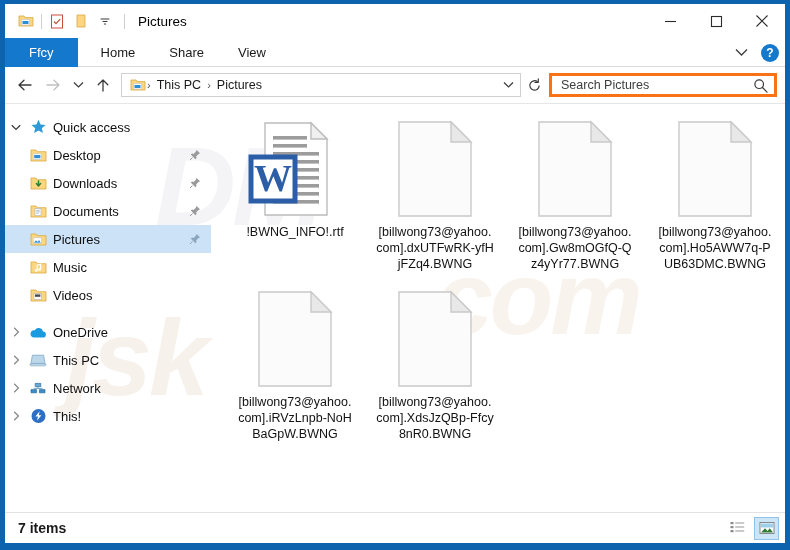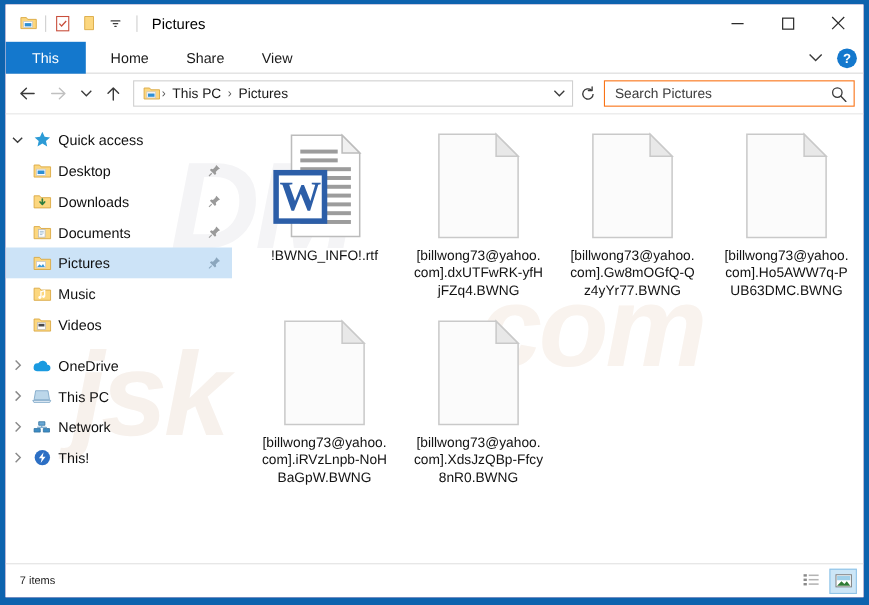--- a/index.html
+++ b/index.html
@@ -175,21 +175,21 @@
   }
   #refresh-btn {
     width: 24px; height: 24px;
     display: flex; align-items: center; justify-content: center;
     color: #3a3a3a;
     margin-left: 1px;
   }
   #searchbox {
     width: 228px;
     height: 24px;
-    border: 1px solid #f97316;
+    border: 3px solid #f97316;
     background: #ffffff;
     display: flex;
     align-items: center;
     padding: 0 6px 0 9px;
     margin-left: 3px;
   }
   #searchbox input {
     flex: 1;
     border: none;
     outline: none;
@@ -330,22 +330,23 @@
     flex: 0 0 31px;
     background: #ffffff;
     border-top: 1px solid #e2e2e2;
     display: flex;
     align-items: center;
     padding: 0 6px 0 13px;
     position: relative;
     z-index: 2;
   }
   #status-text {
-    font-size: 10px;
+    font-size: 14px;
     color: #1a1a1a;
+    font-weight: bold;
   }
   #view-toggles {
     margin-left: auto;
     display: flex;
     align-items: center;
     gap: 4px;
   }
   .view-btn {
     width: 25px; height: 23px;
     display: flex; align-items: center; justify-content: center;
@@ -404,21 +405,21 @@
         </div>
         <div class="wc">
           <svg width="14" height="14" viewBox="0 0 14 14">
               <path d="M1.5 1.5l11 11M12.5 1.5l-11 11" stroke="#2b2b2b" stroke-width="1.1"></path>
             </svg>
         </div>
       </div>
     </div>
 
     <div id="tabstrip">
-      <div class="tab file">This</div>
+      <div class="tab file">Ffcy</div>
       <div class="tab">Home</div>
       <div class="tab">Share</div>
       <div class="tab">View</div>
       <div id="ribbon-right">
         <div id="ribbon-expand">
           <svg width="13" height="9" viewBox="0 0 13 9">
               <path d="M1 1.5L6.5 7 12 1.5" fill="none" stroke="#3c3c3c" stroke-width="1.3"></path>
             </svg>
         </div>
         <div id="help-btn">?</div>

